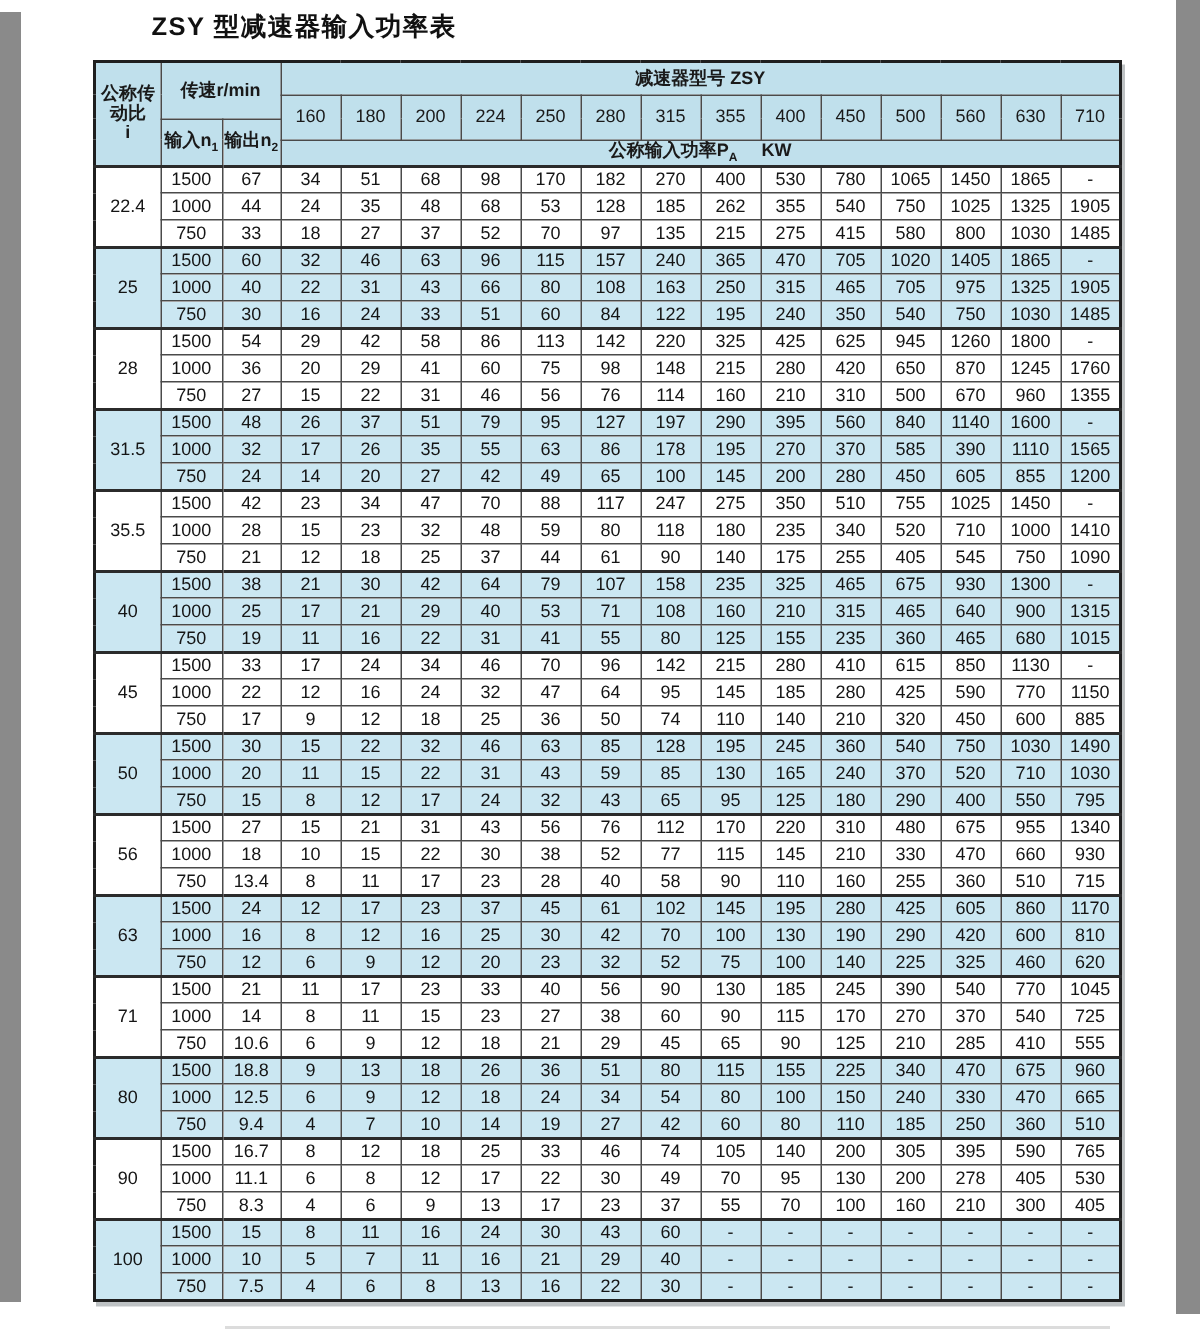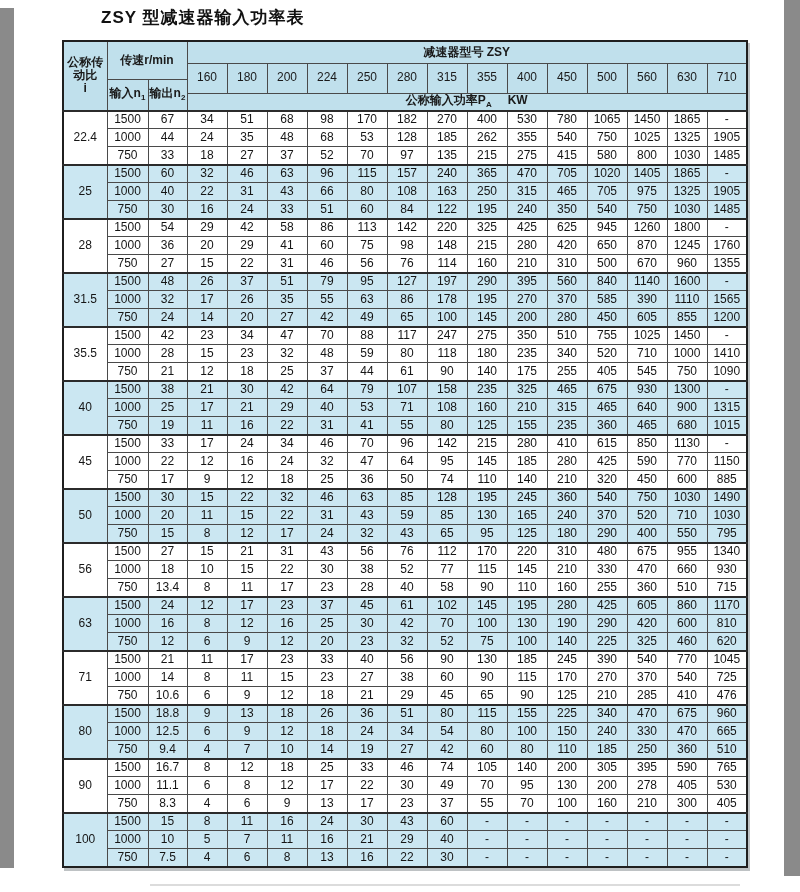--- a/index.html
+++ b/index.html
@@ -718,21 +718,21 @@
           <td>18</td>
           <td>21</td>
           <td>29</td>
           <td>45</td>
           <td>65</td>
           <td>90</td>
           <td>125</td>
           <td>210</td>
           <td>285</td>
           <td>410</td>
-          <td>476</td>
+          <td>555</td>
         </tr>
         <tr class="stripe group-start">
           <td rowspan="3" class="ratio-cell">80</td>
           <td>1500</td>
           <td>18.8</td>
           <td>9</td>
           <td>13</td>
           <td>18</td>
           <td>26</td>
           <td>36</td>

